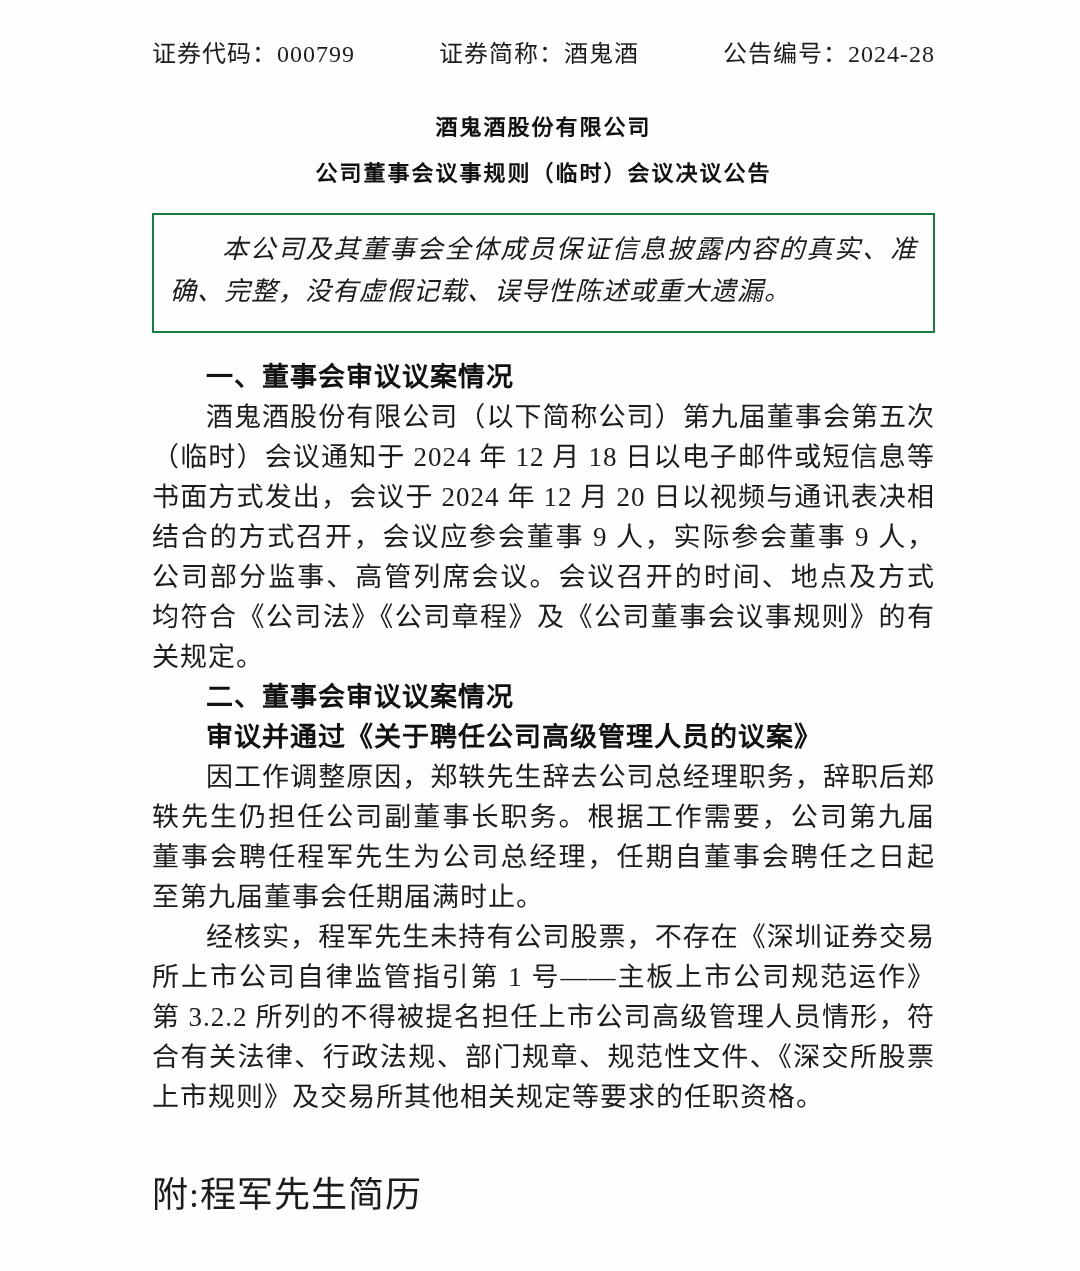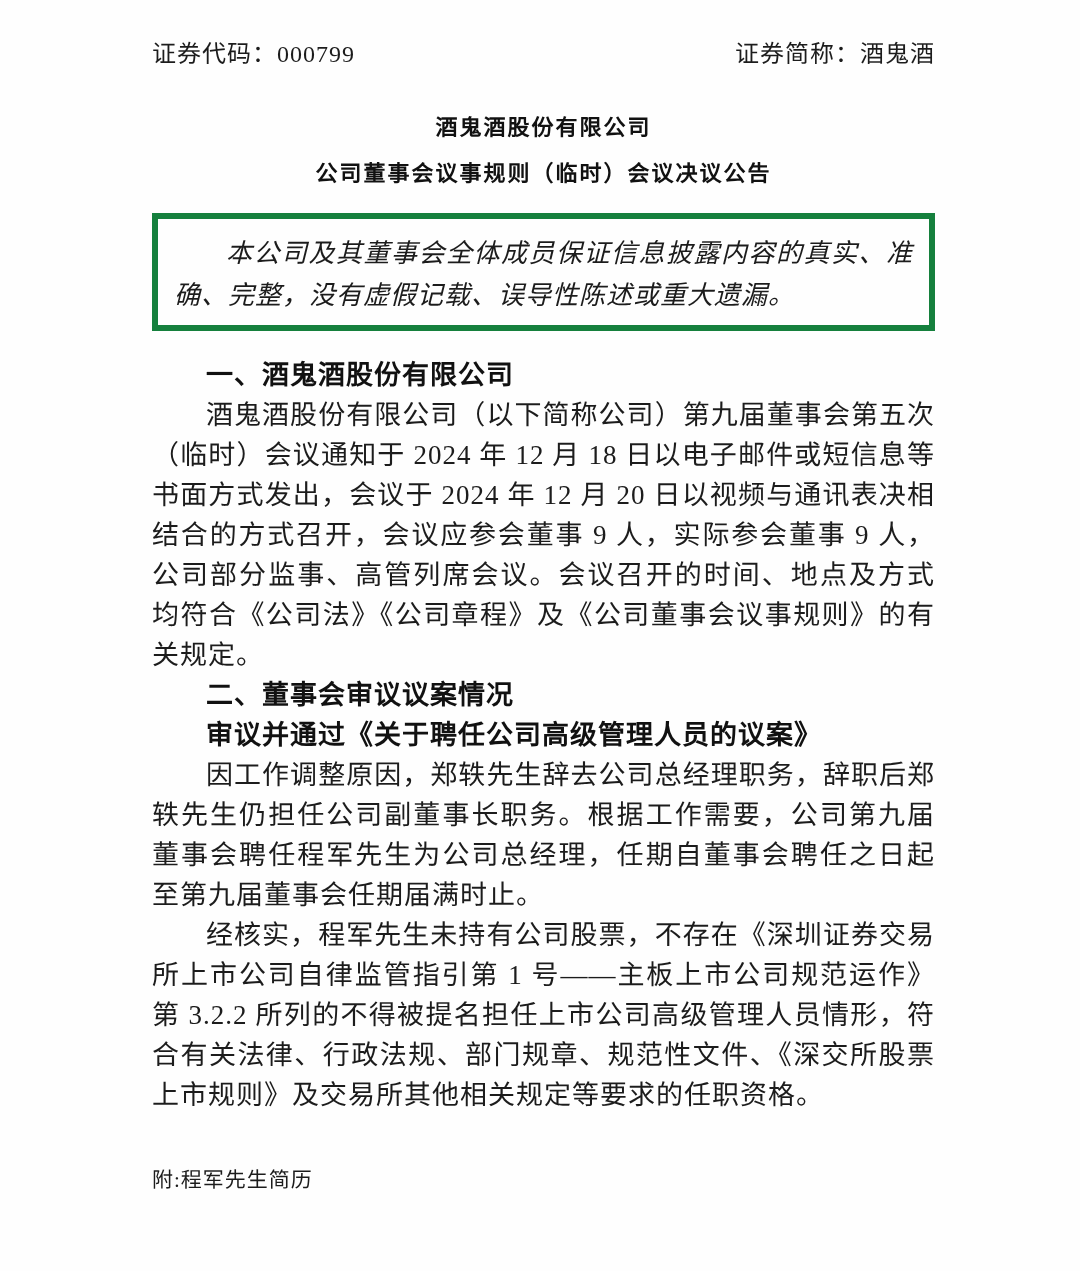--- a/index.html
+++ b/index.html
@@ -33,22 +33,22 @@
       font-family: "Liberation Sans", "DejaVu Sans", sans-serif;
       font-weight: 700;
       font-size: 22px;
       letter-spacing: 2px;
       color: #111111;
     }
     .title.line1 { margin-top: 40px; }
     .title.line2 { margin-top: 14px; }
     .disclaimer-box {
       margin-top: 26px;
-      border: 6px solid #15803d;
-      padding: 14px 16px 8px 16px;
+      border: 2px solid #15803d;
+      padding: 14px 16px 18px 16px;
       background: #fefefe;
     }
     .disclaimer-text {
       margin: 0;
       font-size: 26px;
       line-height: 42px;
       letter-spacing: 1px;
       font-style: italic;
       text-indent: 2em;
       text-align: justify;
@@ -65,44 +65,45 @@
       text-indent: 2em;
     }
     .doc-body p.heading {
       font-family: "Liberation Sans", "DejaVu Sans", sans-serif;
       font-weight: 700;
       color: #111111;
       text-align: left;
     }
     .attachment-note {
       margin: 48px 0 0 0;
-      font-size: 21px;
+      font-size: 36px;
       letter-spacing: 1px;
       text-indent: 0;
     }
   </style>
 </head>
 <body>
 
 <div class="page">
 
   <div class="header-row">
     <span>证券代码：000799</span>
     <span>证券简称：酒鬼酒</span>
+    <span>公告编号：2024-28</span>
   </div>
 
   <h1 class="title line1">酒鬼酒股份有限公司</h1>
   <h1 class="title line2">公司董事会议事规则（临时）会议决议公告</h1>
 
   <div class="disclaimer-box">
     <p class="disclaimer-text">本公司及其董事会全体成员保证信息披露内容的真实、准确、完整，没有虚假记载、误导性陈述或重大遗漏。</p>
   </div>
 
   <div class="doc-body">
-    <p class="heading">一、酒鬼酒股份有限公司</p>
+    <p class="heading">一、董事会审议议案情况</p>
     <p class="paragraph">酒鬼酒股份有限公司（以下简称公司）第九届董事会第五次（临时）会议通知于 2024 年 12 月 18 日以电子邮件或短信息等书面方式发出，会议于 2024 年 12 月 20 日以视频与通讯表决相结合的方式召开，会议应参会董事 9 人，实际参会董事 9 人，公司部分监事、高管列席会议。会议召开的时间、地点及方式均符合《公司法》《公司章程》及《公司董事会议事规则》的有关规定。</p>
     <p class="heading">二、董事会审议议案情况</p>
     <p class="heading">审议并通过《关于聘任公司高级管理人员的议案》</p>
     <p class="paragraph">因工作调整原因，郑轶先生辞去公司总经理职务，辞职后郑轶先生仍担任公司副董事长职务。根据工作需要，公司第九届董事会聘任程军先生为公司总经理，任期自董事会聘任之日起至第九届董事会任期届满时止。</p>
     <p class="paragraph">经核实，程军先生未持有公司股票，不存在《深圳证券交易所上市公司自律监管指引第 1 号——主板上市公司规范运作》第 3.2.2 所列的不得被提名担任上市公司高级管理人员情形，符合有关法律、行政法规、部门规章、规范性文件、《深交所股票上市规则》及交易所其他相关规定等要求的任职资格。</p>
   </div>
 
   <p class="attachment-note">附:程军先生简历</p>
 
 </div>

